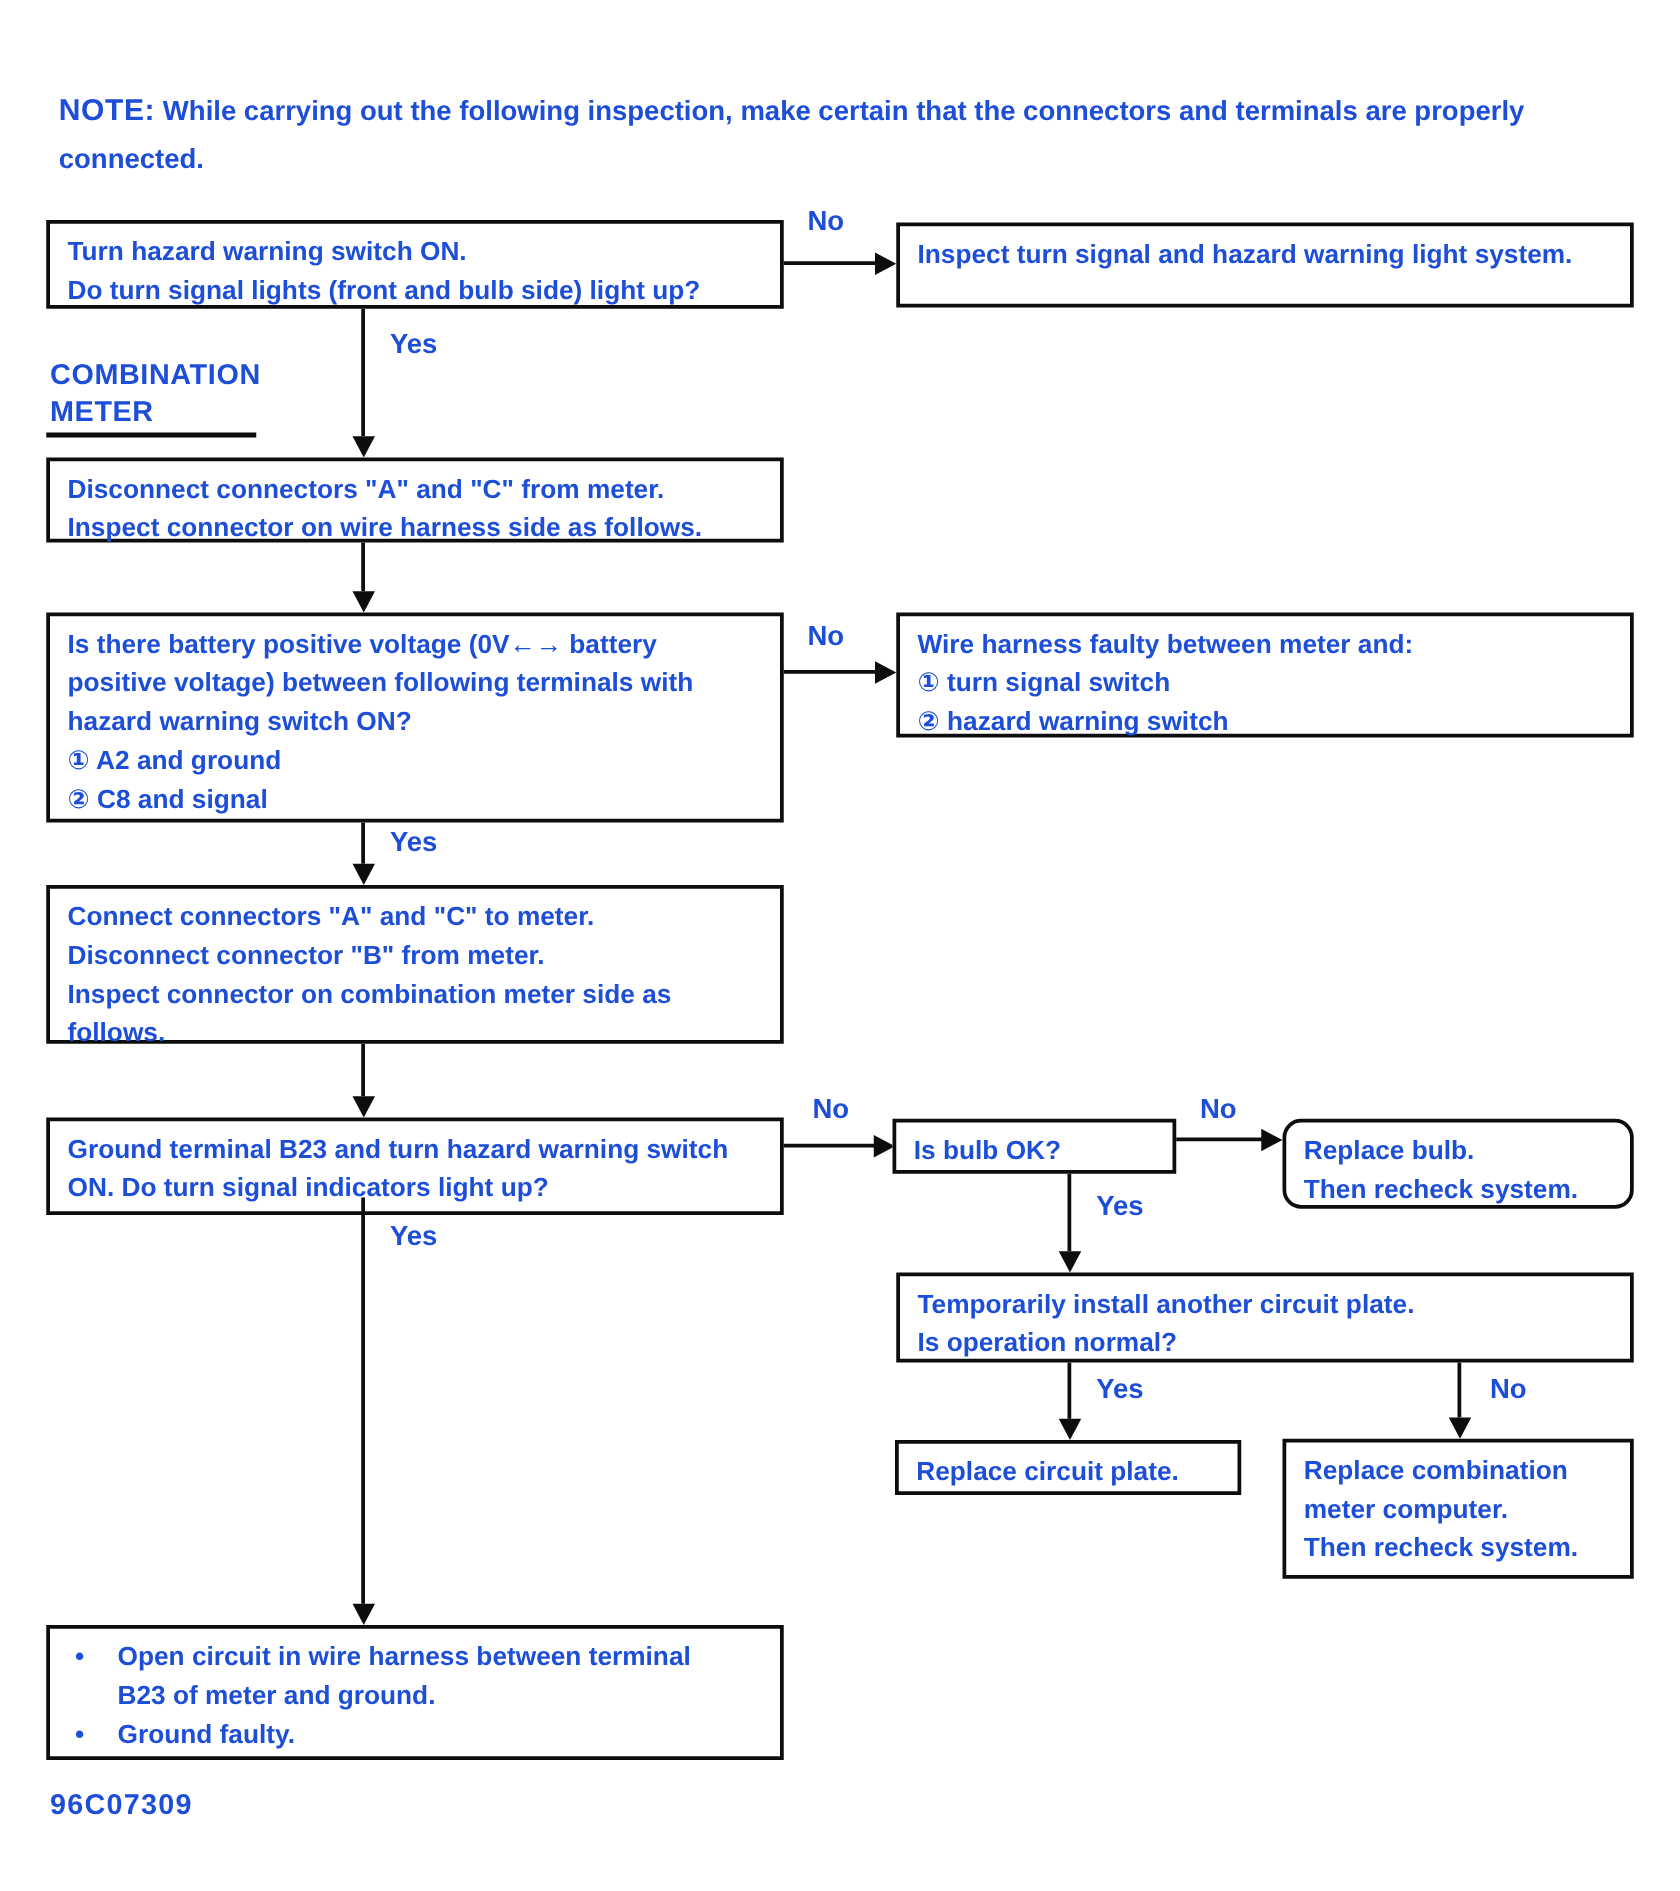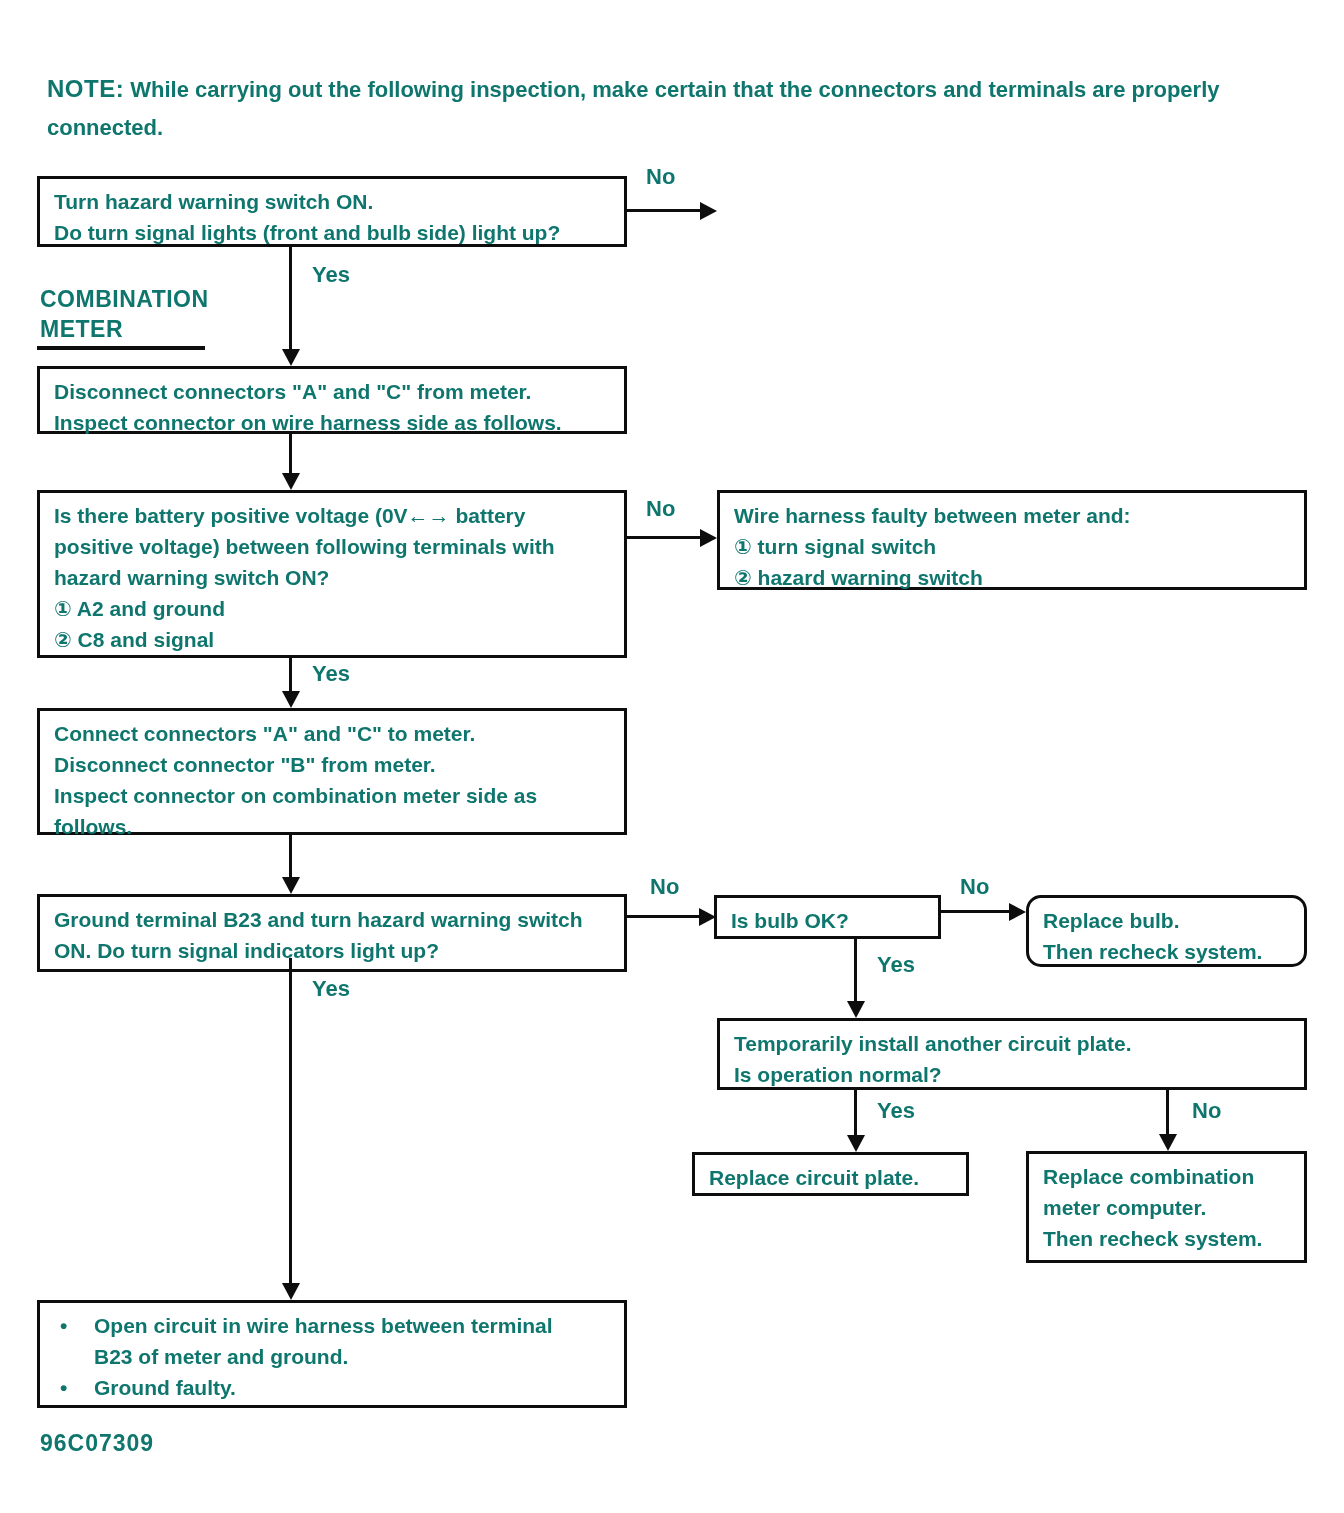--- a/index.html
+++ b/index.html
@@ -1,18 +1,18 @@
 <!DOCTYPE html>
 <html><head>
 <meta charset="utf-8">
 <style>
   html,body{margin:0;padding:0;background:#ffffff;}
   .canvas{
     position:relative;width:1344px;height:1513px;background:#ffffff;
-    font-family:"Liberation Sans","DejaVu Sans",sans-serif;color:#0f766e;
+    font-family:"Liberation Sans","DejaVu Sans",sans-serif;color:#1d4ed8;
   }
   .note{position:absolute;left:47px;top:70px;width:1215px;font-size:22px;line-height:38px;font-weight:600;}
   .note .note-label{font-size:24px;letter-spacing:.5px;}
   .section{position:absolute;left:40px;top:284px;font-size:23px;line-height:30px;font-weight:700;letter-spacing:.5px;}
   .section-underline{position:absolute;left:37px;top:346px;width:168px;height:4px;background:#0d0d0d;}
   .box{
     position:absolute;border:3px solid #0d0d0d;background:#ffffff;box-sizing:border-box;
     padding:7px 14px;font-size:21px;line-height:31px;font-weight:600;
   }
   .box .text-line{white-space:nowrap;}
@@ -42,20 +42,23 @@
   </div>
   <div class="section-underline"></div>
 
   <div class="box" style="left:37px;top:176px;width:590px;height:71px;">
     <div class="text-line">Turn hazard warning switch ON.</div>
     <div class="text-line">Do turn signal lights (front and bulb side) light up?</div>
   </div>
   <span class="lbl" style="left:646px;top:164px;">No</span>
   <div class="hshaft" style="left:627px;top:209px;width:74px;"></div>
   <div class="head-right" style="left:700px;top:202px;"></div>
+  <div class="box" style="left:717px;top:178px;width:590px;height:68px;">
+    <div class="text-line">Inspect turn signal and hazard warning light system.</div>
+  </div>
 
   <span class="lbl" style="left:312px;top:262px;">Yes</span>
   <div class="vshaft" style="left:289px;top:247px;height:102px;"></div>
   <div class="head-down" style="left:282px;top:349px;"></div>
 
   <div class="box" style="left:37px;top:366px;width:590px;height:68px;">
     <div class="text-line">Disconnect connectors "A" and "C" from meter.</div>
     <div class="text-line">Inspect connector on wire harness side as follows.</div>
   </div>
 
@@ -117,21 +120,21 @@
   <div class="head-down" style="left:847px;top:1001px;"></div>
 
   <div class="box" style="left:717px;top:1018px;width:590px;height:72px;">
     <div class="text-line">Temporarily install another circuit plate.</div>
     <div class="text-line">Is operation normal?</div>
   </div>
 
   <span class="lbl" style="left:877px;top:1098px;">Yes</span>
   <div class="vshaft" style="left:854px;top:1090px;height:45px;"></div>
   <div class="head-down" style="left:847px;top:1135px;"></div>
-  <div class="box" style="left:692px;top:1152px;width:277px;height:44px;">
+  <div class="box" style="left:716px;top:1152px;width:277px;height:44px;">
     <div class="text-line">Replace circuit plate.</div>
   </div>
 
   <span class="lbl" style="left:1192px;top:1098px;">No</span>
   <div class="vshaft" style="left:1166px;top:1090px;height:44px;"></div>
   <div class="head-down" style="left:1159px;top:1134px;"></div>
   <div class="box" style="left:1026px;top:1151px;width:281px;height:112px;">
     <div class="text-line">Replace combination</div>
     <div class="text-line">meter computer.</div>
     <div class="text-line">Then recheck system.</div>

